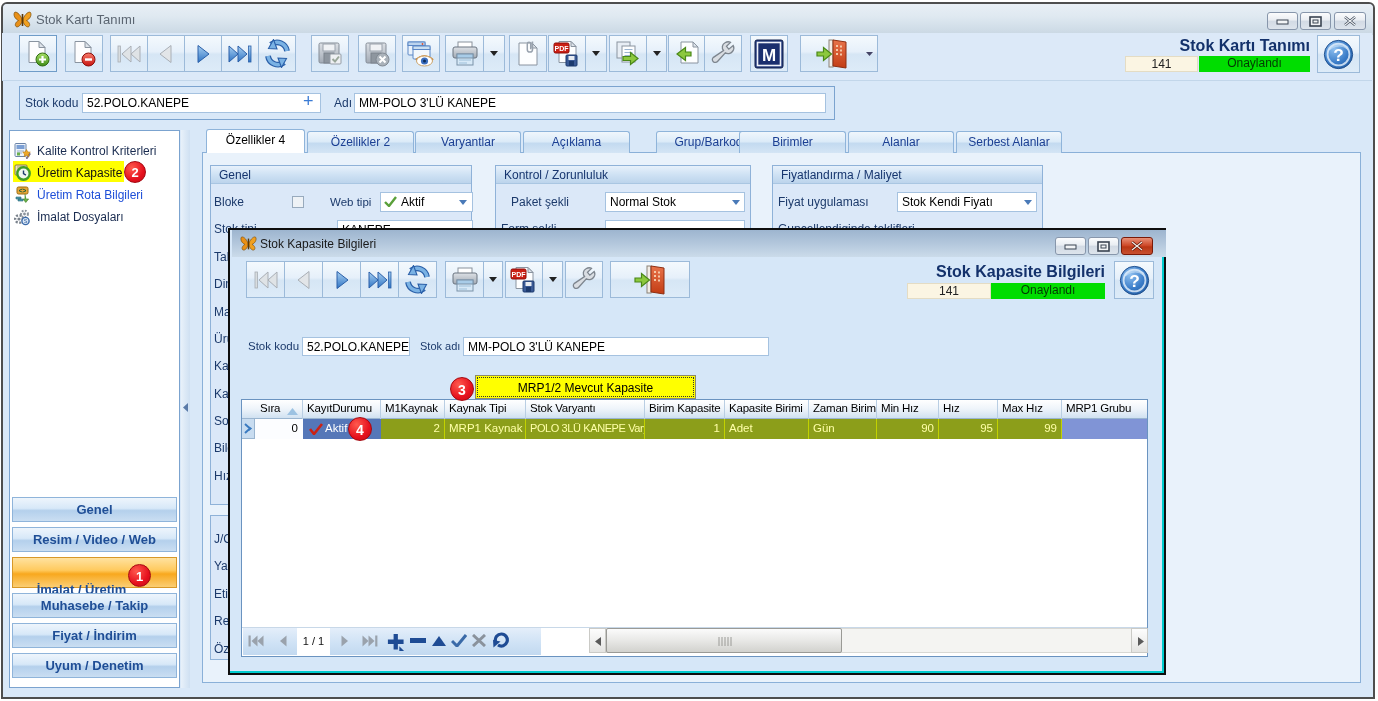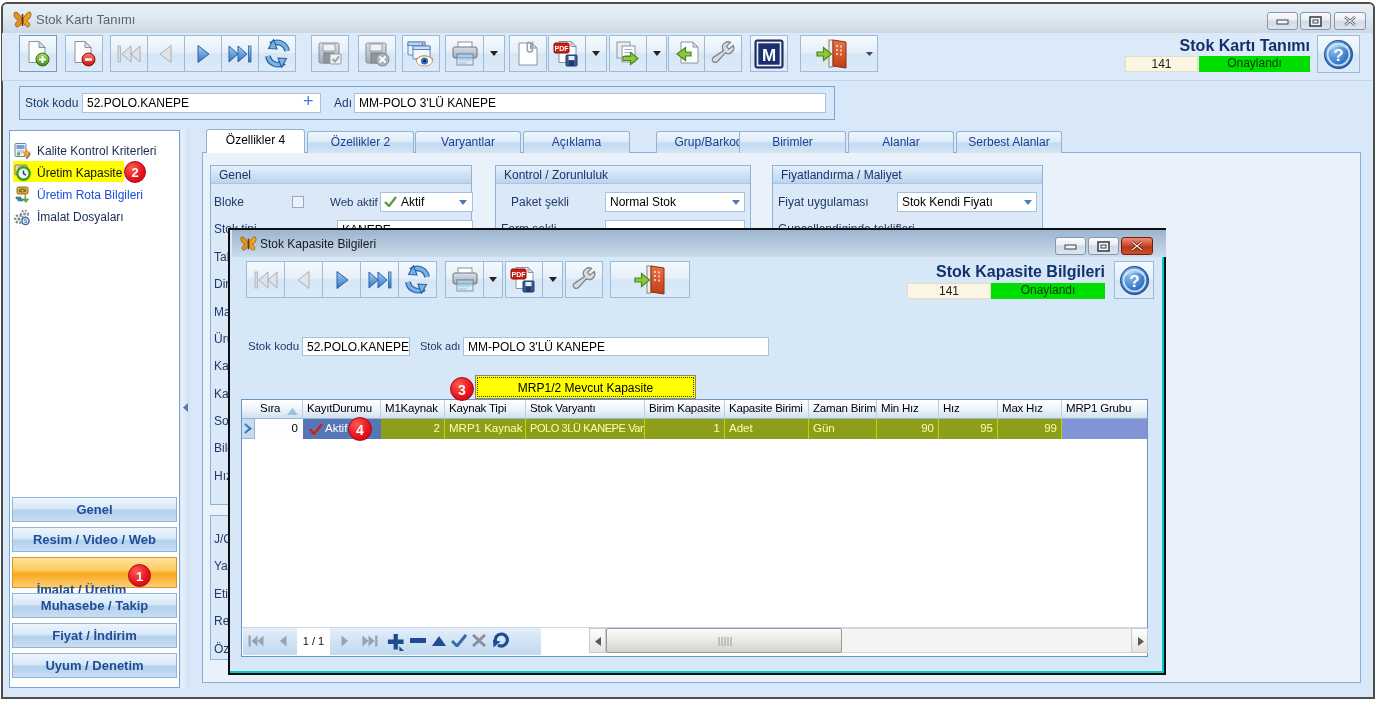--- a/index.html
+++ b/index.html
@@ -357,21 +357,21 @@
 <div class="grpbox" style="left:495px;top:165px;width:256px;height:340px">
     <div class="grphdr">Kontrol / Zorunluluk</div>
   </div>
 <div class="grpbox" style="left:772px;top:165px;width:271px;height:340px">
     <div class="grphdr">Fiyatlandırma / Maliyet</div>
   </div>
 <div class="grpbox" style="left:210px;top:515px;width:262px;height:145px"></div>
 
 <div class="lbl" style="left:214px;top:195px">Bloke</div>
 <div class="a" style="left:292px;top:196px;width:12px;height:12px;background:#eef2f6;border:1px solid #98aabd"></div>
-<div class="lbl" style="left:330px;top:196px;font-size:11.5px">Web aktif</div>
+<div class="lbl" style="left:330px;top:196px;font-size:11.5px">Web tipi</div>
 <div class="inp" style="left:380px;top:192px;width:93px;height:20px;padding-left:20px">Aktif</div>
 <svg class="a" style="left:384px;top:196px" width="13" height="11">
     <path d="M1 6 l4 4 7-9" fill="none" stroke="#5aa03a" stroke-width="2.4"></path>
   </svg>
 <svg class="a" style="left:459px;top:200px" width="8" height="5">
     <path d="M0 0 h8 l-4 5z" fill="#4a7ab8"></path>
   </svg>
 <div class="lbl" style="left:214px;top:222px">Stok tipi</div>
 <div class="inp" style="left:337px;top:220px;width:136px;height:20px">KANEPE</div>
 <div class="lbl" style="left:214px;top:250px">Takip şekli</div>

